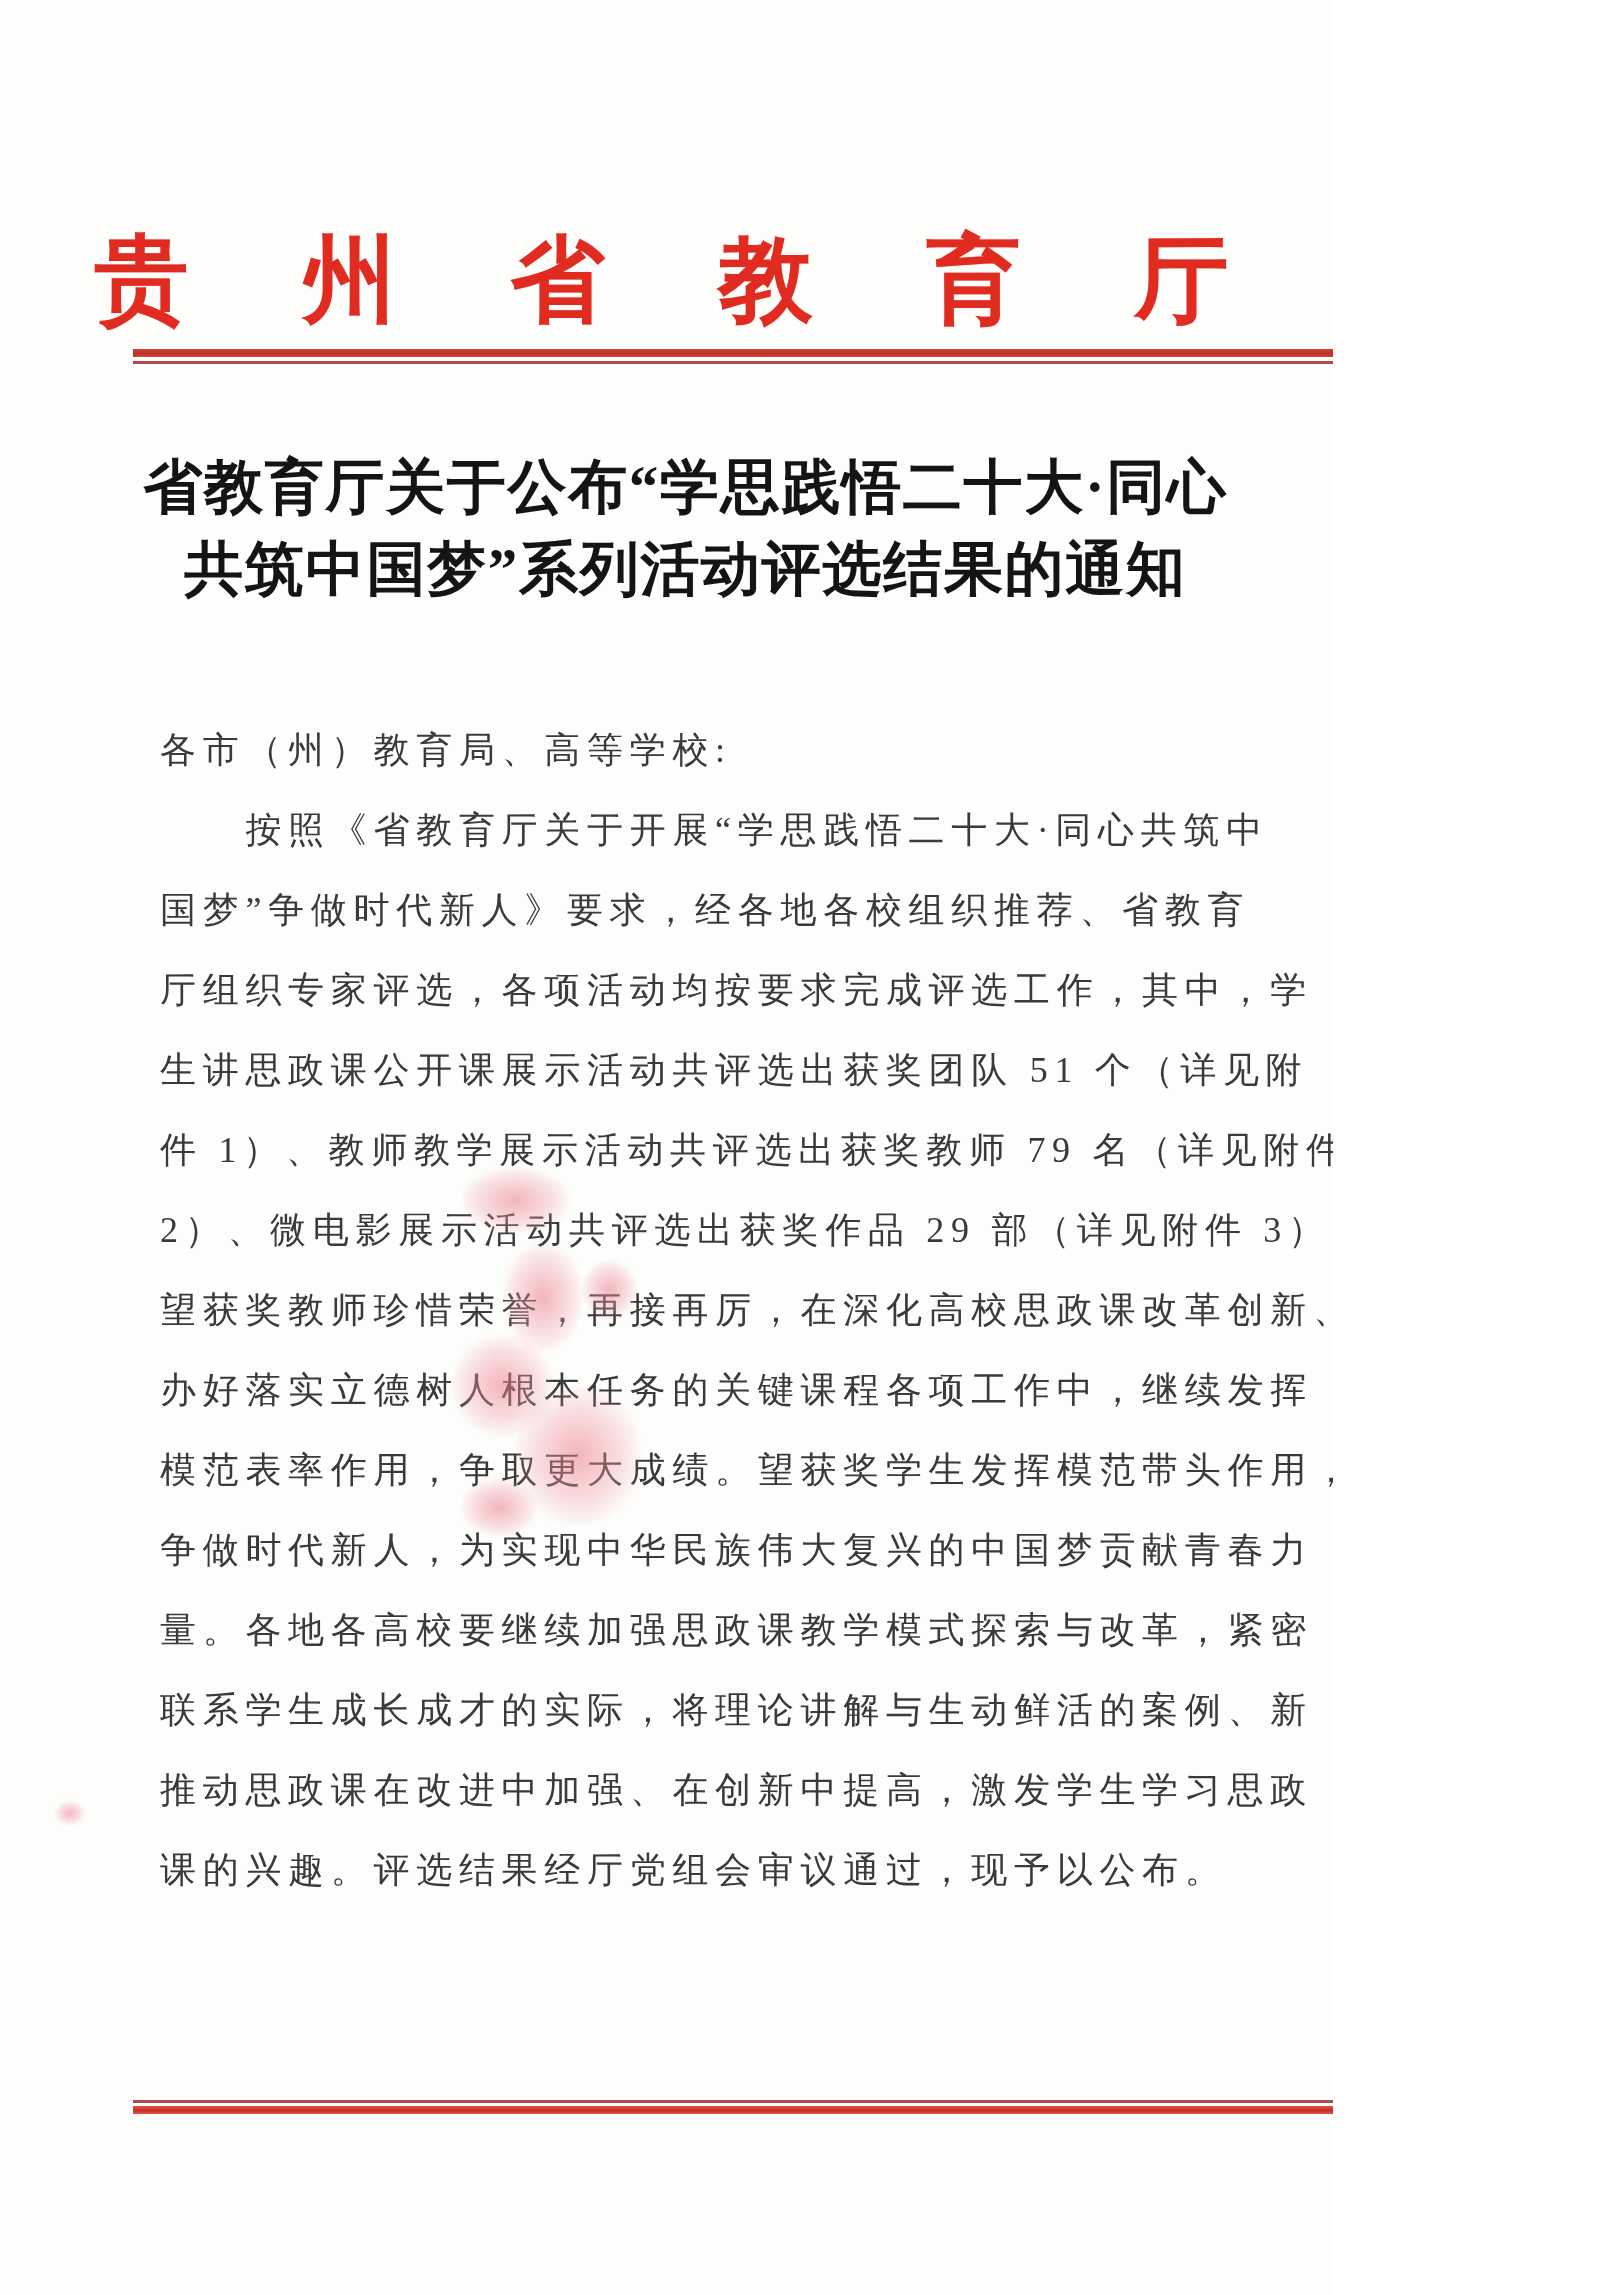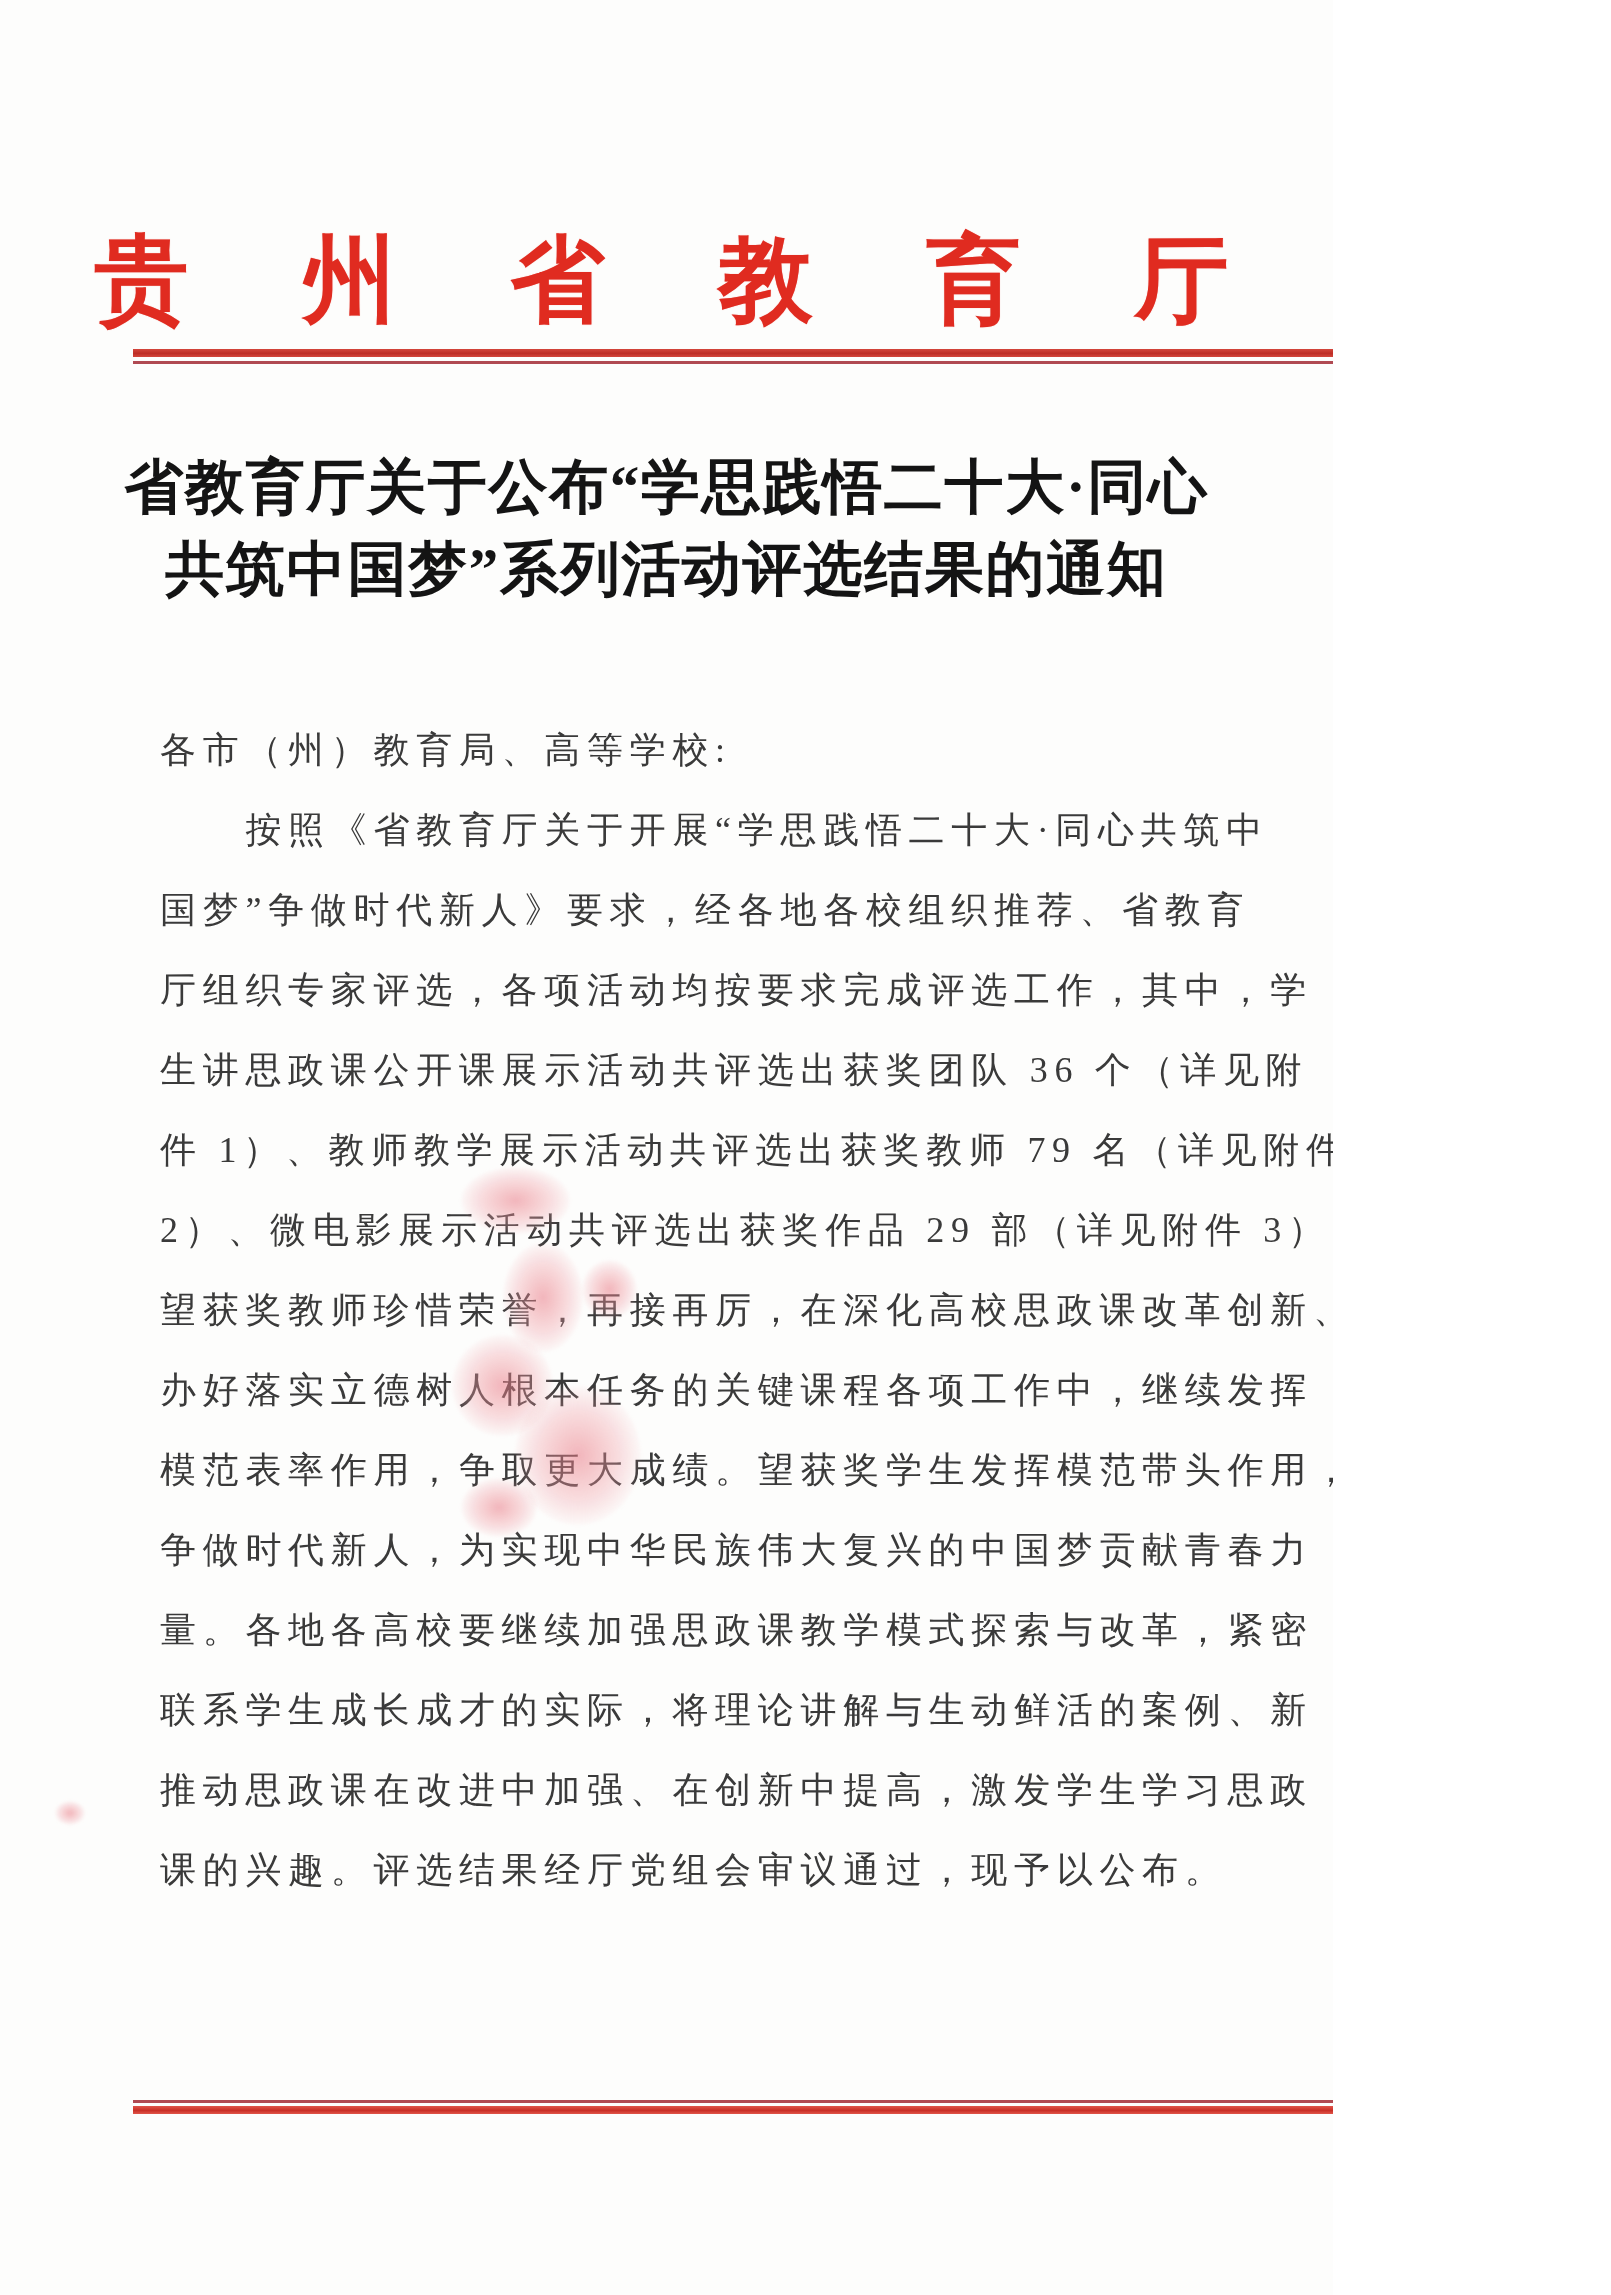--- a/index.html
+++ b/index.html
@@ -45,20 +45,21 @@
     position: absolute;
     top: 446px;
     left: 0;
     width: 100%;
     text-align: center;
     font-size: 59px;
     line-height: 82px;
     font-weight: bold;
     color: #141414;
     letter-spacing: 1.7px;
+    padding-left: 19px;
   }
 
   
   .doc-body {
     position: absolute;
     top: 710px;
     left: 160px;
     width: 1299px;
     color: #3a3a3a;
   }
@@ -95,21 +96,21 @@
   <div class="doc-title">
     <div>省教育厅关于公布“学思践悟二十大·同心</div>
     <div>共筑中国梦”系列活动评选结果的通知</div>
   </div>
 
   <div class="doc-body">
     <div class="body-line">各市（州）教育局、高等学校:</div>
     <div class="body-line">　　按照《省教育厅关于开展“学思践悟二十大·同心共筑中</div>
     <div class="body-line">国梦”争做时代新人》要求，经各地各校组织推荐、省教育</div>
     <div class="body-line">厅组织专家评选，各项活动均按要求完成评选工作，其中，学</div>
-    <div class="body-line">生讲思政课公开课展示活动共评选出获奖团队 36 个（详见附</div>
+    <div class="body-line">生讲思政课公开课展示活动共评选出获奖团队 51 个（详见附</div>
     <div class="body-line">件 1）、教师教学展示活动共评选出获奖教师 79 名（详见附件</div>
     <div class="body-line">2）、微电影展示活动共评选出获奖作品 29 部（详见附件 3）。</div>
     <div class="body-line">望获奖教师珍惜荣誉，再接再厉，在深化高校思政课改革创新、</div>
     <div class="body-line">办好落实立德树人根本任务的关键课程各项工作中，继续发挥</div>
     <div class="body-line">模范表率作用，争取更大成绩。望获奖学生发挥模范带头作用，</div>
     <div class="body-line">争做时代新人，为实现中华民族伟大复兴的中国梦贡献青春力</div>
     <div class="body-line">量。各地各高校要继续加强思政课教学模式探索与改革，紧密</div>
     <div class="body-line">联系学生成长成才的实际，将理论讲解与生动鲜活的案例、新</div>
     <div class="body-line">推动思政课在改进中加强、在创新中提高，激发学生学习思政</div>
     <div class="body-line">课的兴趣。评选结果经厅党组会审议通过，现予以公布。</div>

